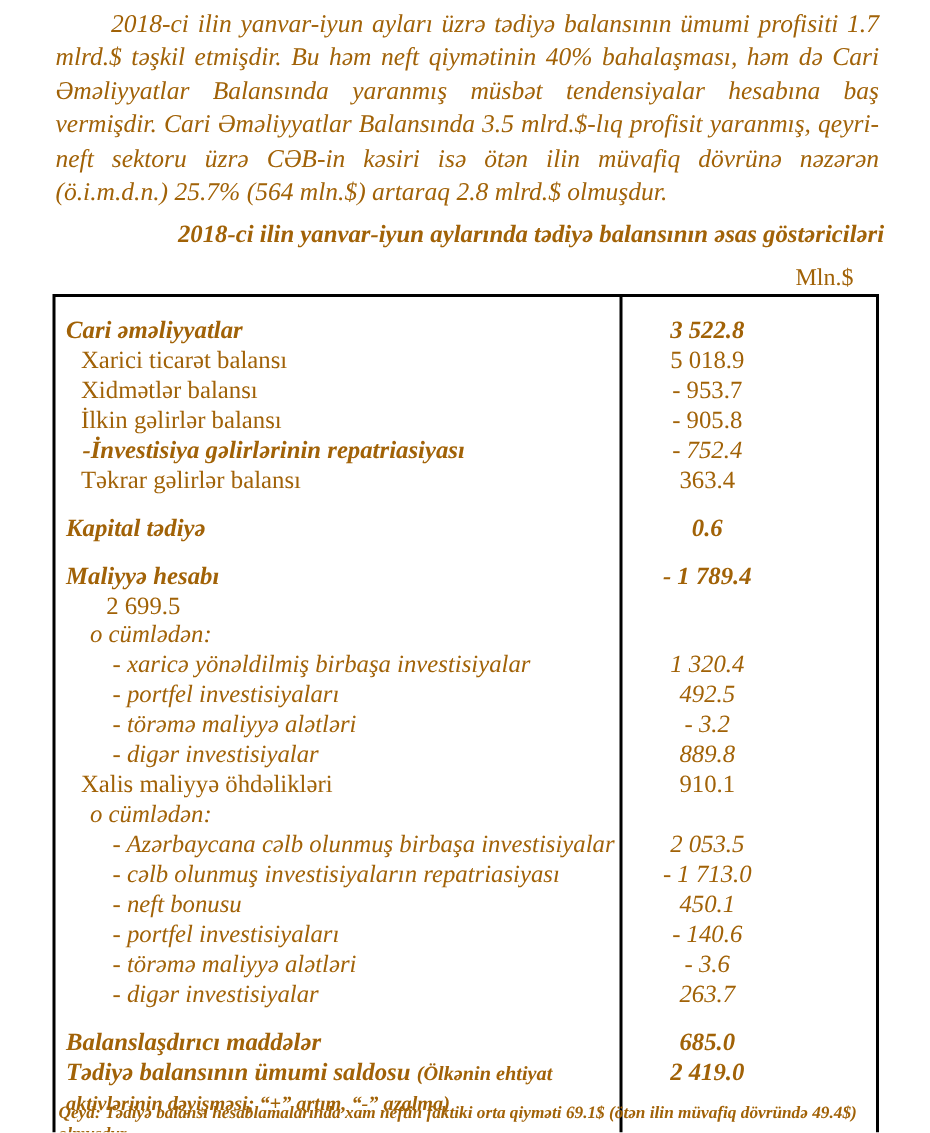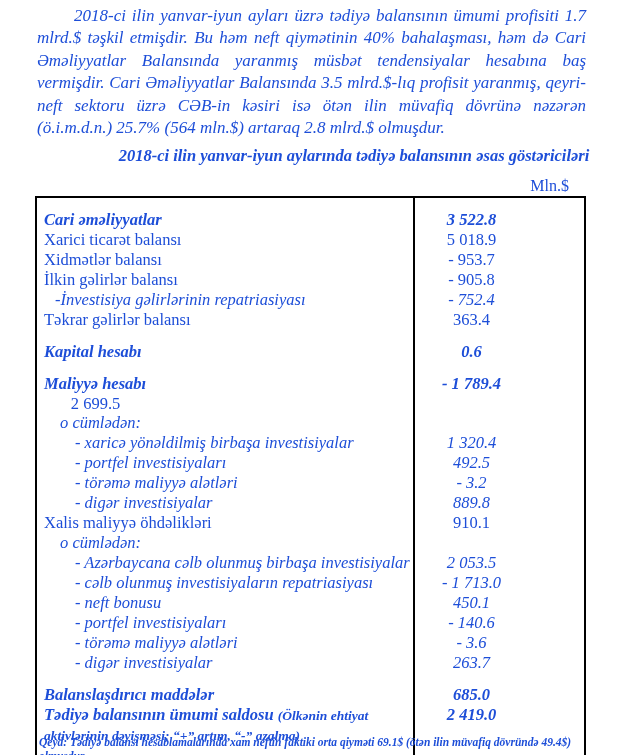--- a/index.html
+++ b/index.html
@@ -1,21 +1,21 @@
 <!DOCTYPE html>
 <html><head>
 <meta charset="utf-8">
 <style>
   html, body { margin: 0; padding: 0; background: #fff; }
   .page {
     position: relative;
     width: 620px;
     height: 755px;
     background: #ffffff;
-    color: #1d4ed8;
+    color: #a16207;
     font-family: "Liberation Serif", "DejaVu Serif", serif;
     overflow: hidden;
     border-radius: 29px;
   }
 
   
   .intro {
     position: absolute;
     top: 5px;
     left: 37px;
@@ -88,22 +88,22 @@
     overflow: visible;
   }
   .row .value {
     flex: none;
     width: 171px;
     box-sizing: border-box;
     padding-right: 54px;
     text-align: center;
   }
   .indent-0 .label { padding-left: 7px; }
-  .indent-1 .label { padding-left: 7px; }
-  .indent-2 .label { padding-left: 18px; }
+  .indent-1 .label { padding-left: 17px; }
+  .indent-2 .label { padding-left: 18px; font-weight: bold; }
   .indent-3 .label { padding-left: 23px; }
   .indent-4 .label { padding-left: 26px; margin-left: 12px; }
   .style-header { font-weight: bold; font-style: italic; }
   .style-italic { font-style: italic; }
   .gap { margin-top: 12px; }
   .wrap .label { white-space: normal; }
   .label-small { font-size: 13.5px; }
 
   
   .footnote {
@@ -149,21 +149,21 @@
   </div>
         <div class="row style-italic indent-2">
     <div class="label"><span class="label-main">-İnvestisiya gəlirlərinin repatriasiyası</span><span class="label-small"></span></div>
     <div class="value">- 752.4</div>
   </div>
         <div class="row style-normal indent-1">
     <div class="label"><span class="label-main">Təkrar gəlirlər balansı</span><span class="label-small"></span></div>
     <div class="value">363.4</div>
   </div>
         <div class="row style-header indent-0 gap">
-    <div class="label"><span class="label-main">Kapital hesabı</span><span class="label-small"></span></div>
+    <div class="label"><span class="label-main">Kapital tədiyə</span><span class="label-small"></span></div>
     <div class="value">0.6</div>
   </div>
         <div class="row style-header indent-0 gap">
     <div class="label"><span class="label-main">Maliyyə hesabı</span><span class="label-small"></span></div>
     <div class="value">- 1 789.4</div>
   </div>
         <div class="row style-normal indent-1">
     <div class="value">2 699.5</div>
   </div>
         <div class="row style-italic indent-3">

